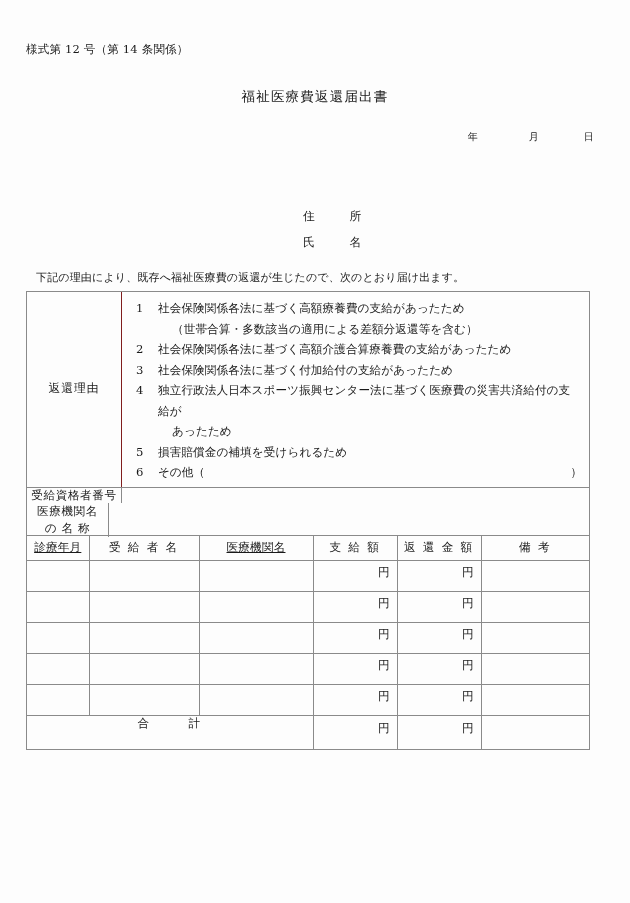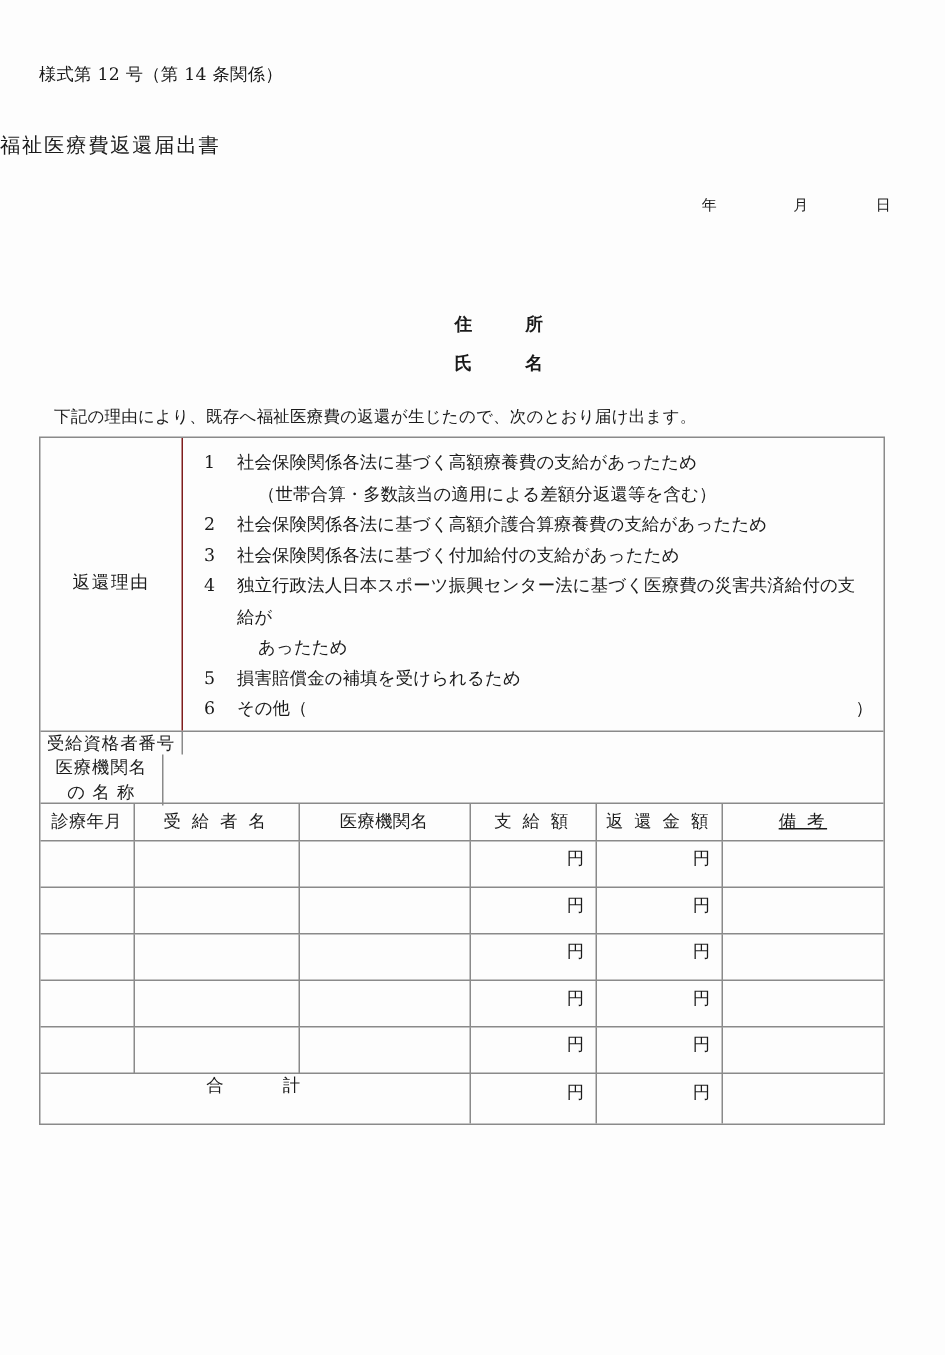--- a/index.html
+++ b/index.html
@@ -27,20 +27,21 @@
     top: 42px;
     font-size: 11.5px;
     letter-spacing: 0.2px;
     white-space: nowrap;
   }
   .doc-title {
     position: absolute;
     left: 0;
     right: 0;
     top: 88px;
+    text-align: center;
     font-size: 13.5px;
     letter-spacing: 1.2px;
   }
   .date-line {
     position: absolute;
     top: 130px;
     right: 36px;
     font-size: 10px;
     letter-spacing: 0.2px;
   }
@@ -59,21 +60,21 @@
     display: inline-block;
     margin-left: 98px;
   }
   .sig-block {
     position: absolute;
     left: 303px;
     top: 209px;
     font-size: 11.8px;
     letter-spacing: 0.4px;
   }
-  .sig-row { margin-bottom: 10px; font-weight: bold; }
+  .sig-row { margin-bottom: 10px; }
   .sig-row .lbl-sp { display: inline-block; width: 26px; }
 
   .intro {
     position: absolute;
     left: 36px;
     top: 270px;
     font-size: 11px;
     letter-spacing: 0.15px;
     white-space: nowrap;
   }
@@ -183,28 +184,28 @@
   }
   .data-table th, .data-table td {
     border: 1px solid #8a8a8a;
     border-top: none;
     font-weight: normal;
     font-size: 11.6px;
     padding: 0;
   }
   .data-table tr:last-child td { border-bottom: none; }
   .data-table th:first-child, .data-table td:first-child { border-left: none; }
-  .data-table th:last-child, .data-table td:last-child { border-right: none; text-decoration: underline; }
+  .data-table th:last-child, .data-table td:last-child { border-right: none; }
   .data-table th {
     height: 24px;
     text-align: center;
     letter-spacing: 1.8px;
     vertical-align: middle;
   }
-  .data-table th .tight { letter-spacing: 0.2px; }
+  .data-table th .tight { letter-spacing: 0.2px; text-decoration: underline; }
   .data-table td { height: 30px; vertical-align: top; }
   .yen {
     display: block;
     text-align: right;
     padding: 4px 7px 0 0;
     font-size: 11.6px;
   }
   .total-cell {
     text-align: center;
     vertical-align: middle;

